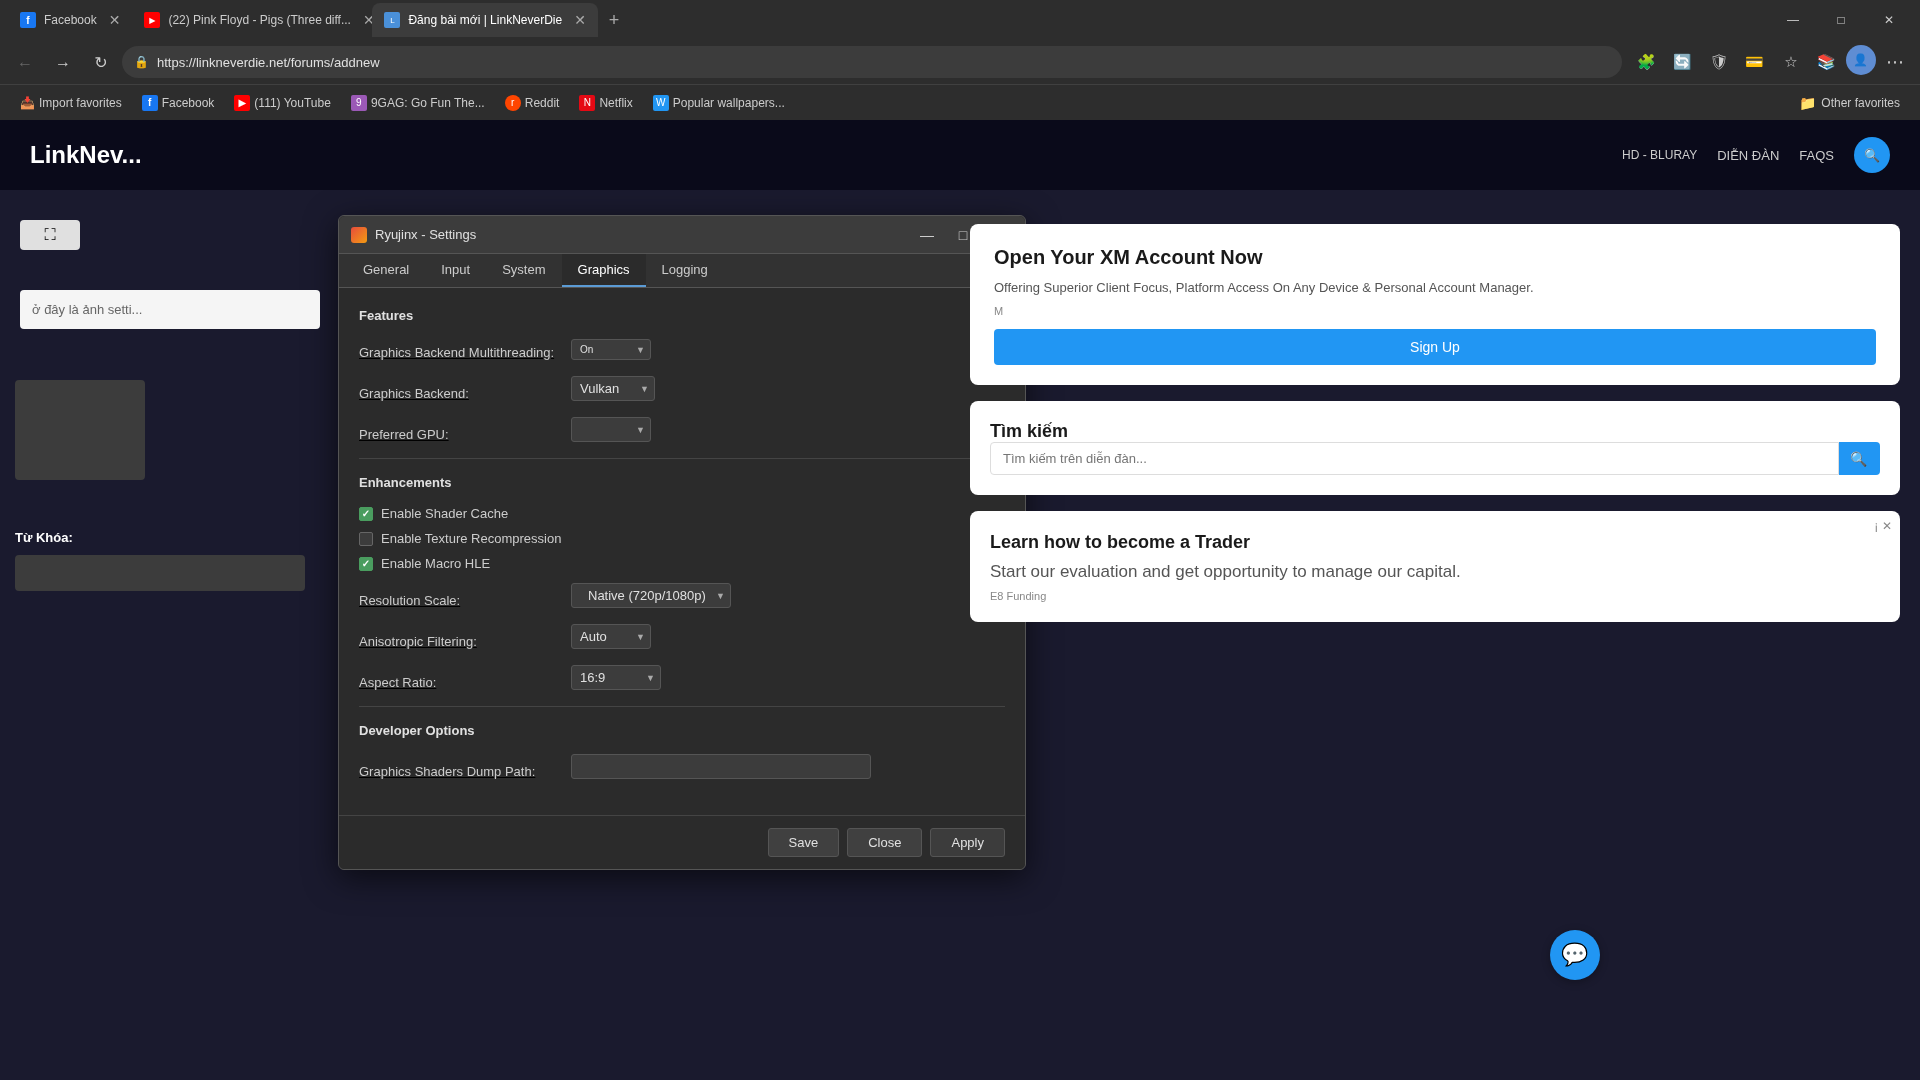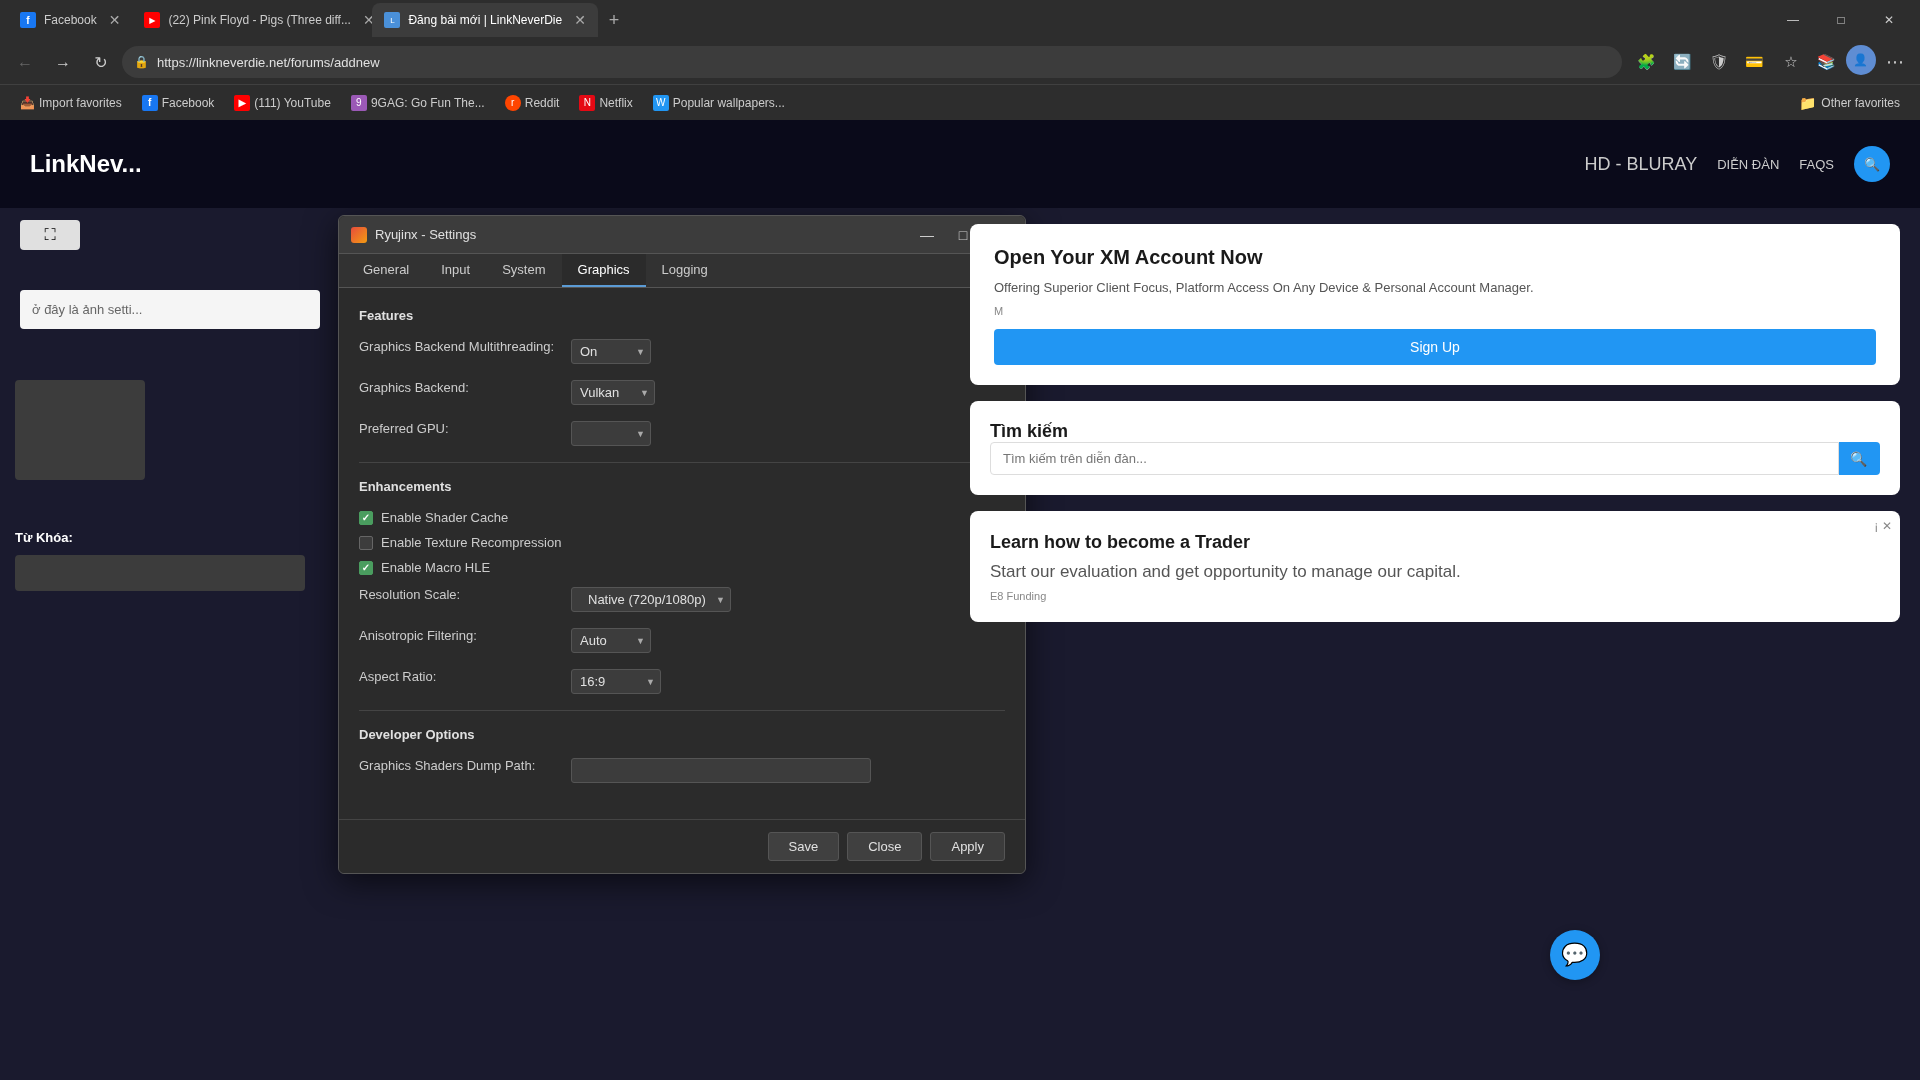--- a/index.html
+++ b/index.html
@@ -65,21 +65,21 @@
     .dialog-win-btn { width: 28px; height: 22px; display: flex; align-items: center; justify-content: center; color: #ccc; cursor: pointer; font-size: 14px; border-radius: 3px; }
 
     
     .dialog-tabs { display: flex; background: #323232; border-bottom: 1px solid #555; padding: 0 8px; }
     .dialog-tab { padding: 8px 16px; color: #ccc; font-size: 13px; cursor: pointer; border-bottom: 2px solid transparent; }
     .dialog-tab.active { color: #fff; border-bottom: 2px solid #5b9bd5; background: #2b2b2b; }
 
     
     .dialog-content { padding: 20px; flex: 1; overflow-y: auto; min-height: 400px; }
     .section-header { font-size: 13px; font-weight: 600; color: #e0e0e0; margin-bottom: 16px; }
-    .form-row { display: flex; align-items: flex-start; margin-bottom: 16px; gap: 12px; }
+    .form-row { display: flex; align-items: flex-end; margin-bottom: 16px; gap: 12px; text-decoration: underline; }
     .form-label { color: #ccc; font-size: 13px; min-width: 200px; }
     .form-select { background: #3c3c3c; border: 1px solid #555; color: #e0e0e0; padding: 4px 8px; border-radius: 3px; font-size: 13px; cursor: pointer; appearance: none; -webkit-appearance: none; padding-right: 24px; position: relative; }
     .select-wrap { position: relative; display: inline-block; }
     .select-wrap::after { content: '▼'; position: absolute; right: 6px; top: 50%; transform: translateY(-50%); font-size: 9px; color: #aaa; pointer-events: none; }
     .section-divider { border: none; border-top: 1px solid #444; margin: 8px 0 16px 0; }
     .checkbox-row { display: flex; align-items: center; gap: 8px; margin-bottom: 10px; }
     .checkbox-custom { width: 14px; height: 14px; border: 1px solid #666; border-radius: 2px; display: flex; align-items: center; justify-content: center; cursor: pointer; flex-shrink: 0; }
     .checkbox-custom.checked { background: #4a9d5f; border-color: #4a9d5f; }
     .checkbox-custom.unchecked { background: #3c3c3c; }
     .checkbox-label { color: #ccc; font-size: 13px; cursor: pointer; }
@@ -191,24 +191,24 @@
     <div class="other-fav">
       <span class="folder-icon">📁</span>
       <span>Other favorites</span>
     </div>
   </div>
 
   <div class="main-area">
 
     <div class="website-bg">
 
-      <div style="position: absolute; top: 0; left: 0; right: 0; height: 88px; background: #0a0a1a; display: flex; align-items: center; padding: 0 30px; gap: 20px; z-index: 1;">
+      <div style="position: absolute; top: 0; left: 0; right: 0; height: 70px; background: #0a0a1a; display: flex; align-items: center; padding: 0 30px; gap: 20px; z-index: 1;">
         <div style="color: white; font-size: 24px; font-weight: bold;">LinkNev...</div>
         <div style="flex: 1;"></div>
-        <div style="color: #ccc; font-size: 18px; cursor: pointer;">HD - BLURAY</div>
+        <div style="color: #ccc; font-size: 12px; cursor: pointer;">HD - BLURAY</div>
         <div style="color: #ccc; font-size: 13px; cursor: pointer;">DIỄN ĐÀN</div>
         <div style="color: #ccc; font-size: 13px; cursor: pointer;">FAQS</div>
         <div style="width: 36px; height: 36px; background: #2196f3; border-radius: 50%; display: flex; align-items: center; justify-content: center; color: white; cursor: pointer;">🔍</div>
       </div>
 
       <div style="position: absolute; top: 80px; left: 0; width: 340px; padding: 20px; z-index: 1;">
         <div style="background: #e0e0e0; border-radius: 4px; padding: 8px; margin-bottom: 12px; width: 60px; height: 30px; display: flex; align-items: center; justify-content: center;">
           <span style="font-size: 16px;">⛶</span>
         </div>
         <div style="background: #f5f5f5; border-radius: 4px; padding: 12px; margin-top: 40px;">
@@ -272,21 +272,21 @@
           <div class="dialog-tab">Logging</div>
         </div>
 
         <div class="dialog-content">
 
           <div class="section-header">Features</div>
 
           <div class="form-row">
             <span class="form-label">Graphics Backend Multithreading:</span>
             <div class="select-wrap">
-              <select class="form-select" style="background: rgb(60, 60, 60); color: rgb(224, 224, 224); border: 1px solid rgb(85, 85, 85); padding: 4px 24px 4px 8px; border-radius: 3px; font-size: 13px; cursor: pointer; appearance: none; outline: none; min-width: 80px;">
+              <select class="form-select" style="background: rgb(60, 60, 60); color: rgb(224, 224, 224); border: 1px solid rgb(85, 85, 85); padding: 4px 24px 4px 8px; border-radius: 3px; font-size: 10px; cursor: pointer; appearance: none; outline: none; min-width: 80px;">
                 <option>On</option>
                 <option>Off</option>
               </select>
             </div>
           </div>
 
           <div class="form-row">
             <span class="form-label">Graphics Backend:</span>
             <div class="select-wrap">
               <select class="form-select" style="background: rgb(60, 60, 60); color: rgb(224, 224, 224); border: 1px solid rgb(85, 85, 85); padding: 4px 24px 4px 8px; border-radius: 3px; font-size: 13px; cursor: pointer; appearance: none; outline: none; min-width: 80px;">

